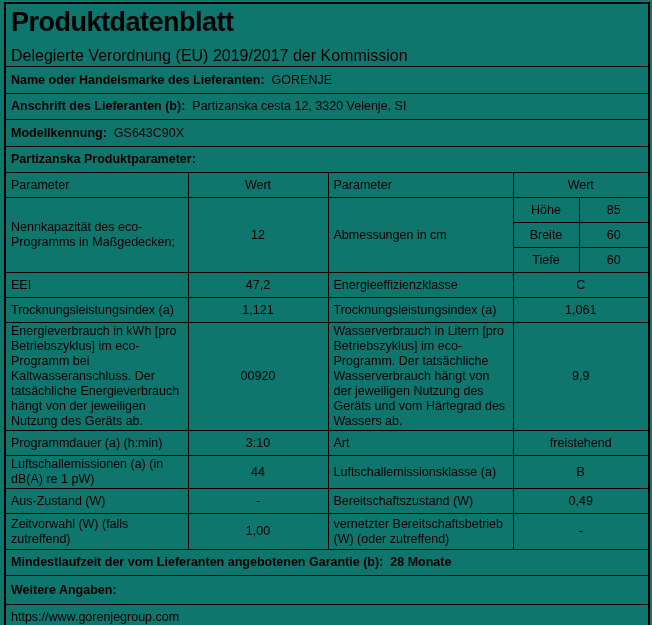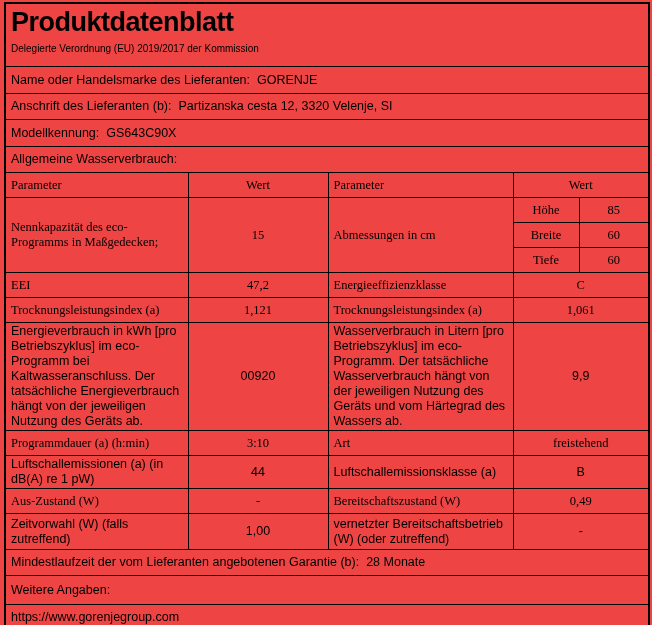--- a/index.html
+++ b/index.html
@@ -1,57 +1,57 @@
 <!DOCTYPE html>
 <html><head>
 <meta charset="utf-8">
 <style>
   html, body { margin: 0; padding: 0; background: #ffffff; }
   .sheet {
     width: 652px;
     height: 625px;
     box-sizing: border-box;
     padding: 2px 4px 3px 4px;
-    background: #ef4444;
+    background: #0f766e;
     color: #000000;
     font-family: "Liberation Sans", sans-serif;
   }
   table.fiche {
     border-collapse: collapse;
     table-layout: fixed;
     width: 644px;
     border: 2px solid #000000;
   }
   table.fiche td {
     border: 1px solid #000000;
     padding: 1px 5px;
     font-size: 12.5px;
     line-height: 15px;
     vertical-align: middle;
     overflow: hidden;
     word-wrap: break-word;
   }
-  .b { font-weight: normal; }
+  .b { font-weight: bold; }
   .gap { margin-left: 7px; }
   .val { text-align: center; }
   .doc-title {
     font-size: 27px;
     font-weight: bold;
     line-height: 31px;
     padding-top: 2px;
     letter-spacing: -0.5px;
   }
   .doc-subtitle {
-    font-size: 10px;
-    margin-top: 3px;
+    font-size: 16px;
+    margin-top: 10px;
   }
   tr.rt  td { height: 60px; vertical-align: top; }
   tr.r27 td { height: 24px; }
   tr.r26 td { height: 23px; }
-  tr.r25 td { height: 22px; font-family: Liberation Serif, serif; }
+  tr.r25 td { height: 22px; }
   tr.r100 td { height: 97px; }
   tr.r33 td { height: 30px; }
   tr.r36 td { height: 33px; }
   tr.r29 td { height: 26px; margin-top: 22px; }
 </style>
 </head>
 <body>
 
 <div class="sheet">
   <table class="fiche">
@@ -81,34 +81,34 @@
           <span class="b">Anschrift des Lieferanten (b):</span><span class="gap">Partizanska cesta 12, 3320 Velenje, SI</span>
         </td>
       </tr>
       <tr class="r27">
         <td colspan="5">
           <span class="b">Modellkennung:</span><span class="gap">GS643C90X</span>
         </td>
       </tr>
       <tr class="r26">
         <td colspan="5">
-          <span class="b">Allgemeine Wasserverbrauch:</span>
+          <span class="b">Partizanska Produktparameter:</span>
         </td>
       </tr>
 
       <tr class="r25">
         <td>Parameter</td>
         <td class="val">Wert</td>
         <td>Parameter</td>
         <td colspan="2" class="val">Wert</td>
       </tr>
 
       <tr class="r25">
         <td rowspan="3">Nennkapazität des eco-Programms in Maßgedecken;</td>
-        <td rowspan="3" class="val">15</td>
+        <td rowspan="3" class="val">12</td>
         <td rowspan="3">Abmessungen in cm</td>
         <td class="val">Höhe</td>
         <td class="val">85</td>
       </tr>
       <tr class="r25">
         <td class="val">Breite</td>
         <td class="val">60</td>
       </tr>
       <tr class="r25">
         <td class="val">Tiefe</td>

